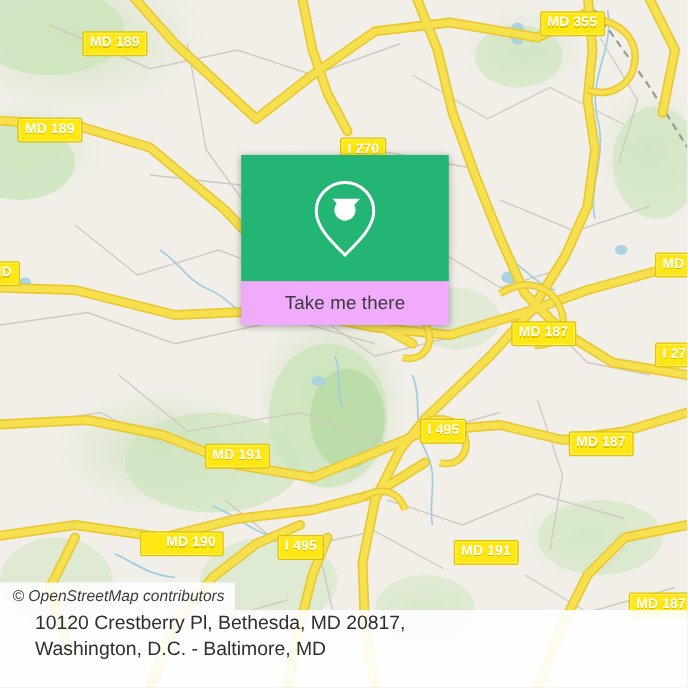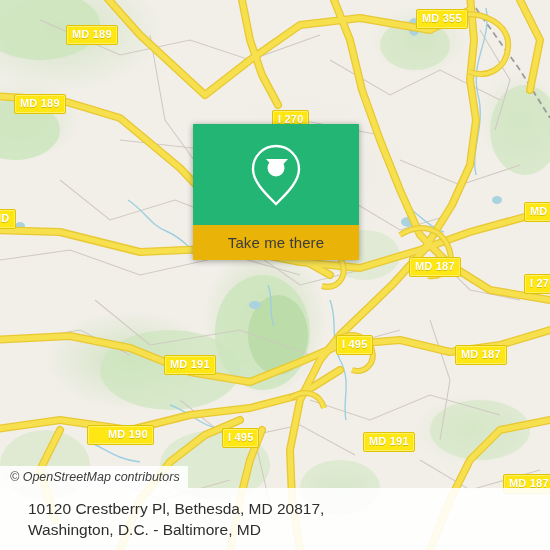--- a/index.html
+++ b/index.html
@@ -42,35 +42,35 @@
       1px 0 0 #f6f3ee,-1px 0 0 #f6f3ee,0 1px 0 #f6f3ee,0 -1px 0 #f6f3ee,
       1px 1px 0 #f6f3ee,-1px -1px 0 #f6f3ee,1px -1px 0 #f6f3ee,-1px 1px 0 #f6f3ee;
     white-space:pre-line;
   }
 
   
   .callout{position:absolute;left:193px;top:124px;width:166px;
     filter:drop-shadow(0 1px 3px rgba(0,0,0,.35));}
   .callout-top{width:100%;height:101px;background:#22b573;
     display:flex;align-items:center;justify-content:center;}
-  .callout-bottom{width:100%;height:35px;background:#eab308;
+  .callout-bottom{width:100%;height:35px;background:#f0abfc;
     display:flex;align-items:center;justify-content:center;}
   .callout-label{font-size:15px;color:#3b3b3b;letter-spacing:.1px;}
   .callout-tail{position:absolute;left:50%;top:159px;margin-left:-11px;
     width:0;height:0;border-left:11px solid transparent;
     border-right:11px solid transparent;border-top:12px solid #ffffff;}
 
   
   .attrib{position:absolute;left:0;top:466px;height:22px;
     background:rgba(255,255,255,.88);display:flex;align-items:center;
     padding:0 8px 0 10px;font-size:12.5px;color:#3c3c3c;font-style:italic;}
 
   
   .footer{position:absolute;left:0;top:488px;width:550px;height:62px;
-    background:rgba(255,255,255,.90);display:flex;align-items:center;
+    background:rgba(255,255,255,.90);display:flex;
     justify-content:space-between;padding:0 18px 0 28px;box-sizing:border-box;}
   .footer-address{font-size:15.5px;line-height:21px;color:#2e2e2e;white-space:pre-line;}
   .brand{display:flex;align-items:center;gap:2px;}
   .brand-word{font-size:30px;font-weight:bold;color:#1b1b1b;letter-spacing:-.8px;
     font-family:"DejaVu Sans", sans-serif;}
 </style>
 </head>
 <body>
 
 <div class="screen">
@@ -181,30 +181,30 @@
         <path d="M400 235 C420 222, 440 228, 448 246 C456 264, 444 278, 428 276"></path>
         <path d="M300 252 C316 240, 336 246, 342 262 C348 278, 336 290, 322 286"></path>
         <path d="M336 340 C352 330, 368 336, 372 350 C376 364, 364 374, 352 370"></path>
         <path d="M290 398 C306 388, 320 394, 324 408"></path>
       </g>
     </svg>
 
 
     <div class="shield" style="left:66px;top:25px;">MD 189</div>
     <div class="shield" style="left:14px;top:94px;">MD 189</div>
-    <div class="shield" style="left:416px;top:9px;">MD 355</div>
+    <div class="shield" style="left:432px;top:9px;">MD 355</div>
     <div class="shield" style="left:272px;top:110px;">I 270</div>
     <div class="shield" style="left:-14px;top:209px;">MD</div>
     <div class="shield" style="left:524px;top:202px;">MD 3</div>
     <div class="shield" style="left:409px;top:257px;">MD 187</div>
     <div class="shield" style="left:524px;top:274px;">I 270</div>
     <div class="shield" style="left:336px;top:335px;">I 495</div>
     <div class="shield" style="left:455px;top:345px;">MD 187</div>
     <div class="shield" style="left:164px;top:355px;">MD 191</div>
-    <div class="shield" style="left:87px;top:425px;padding-left:20px;">MD 190</div>
+    <div class="shield" style="left:112px;top:425px;padding-left:20px;">MD 190</div>
     <div class="shield" style="left:222px;top:428px;">I 495</div>
     <div class="shield" style="left:363px;top:432px;">MD 191</div>
     <div class="shield" style="left:503px;top:474px;">MD 187</div>
   </div>
 
   <div class="callout">
     <div class="callout-top">
       <svg width="56" height="66" viewBox="0 0 56 66">
         <path d="M28 4 C15.3 4 5 14.3 5 27 C5 40 18 52 28 62 C38 52 51 40 51 27 C51 14.3 40.7 4 28 4 Z" fill="none" stroke="#ffffff" stroke-width="2.4"></path>
         <circle cx="28" cy="26" r="8.5" fill="#ffffff"></circle>

